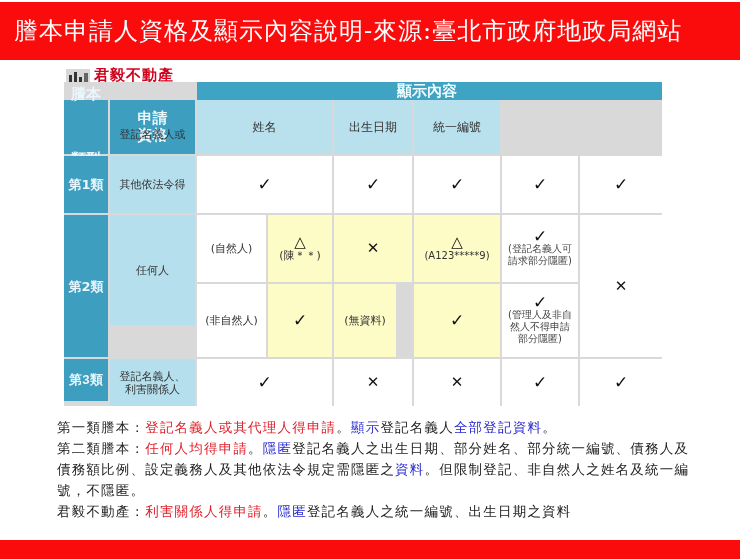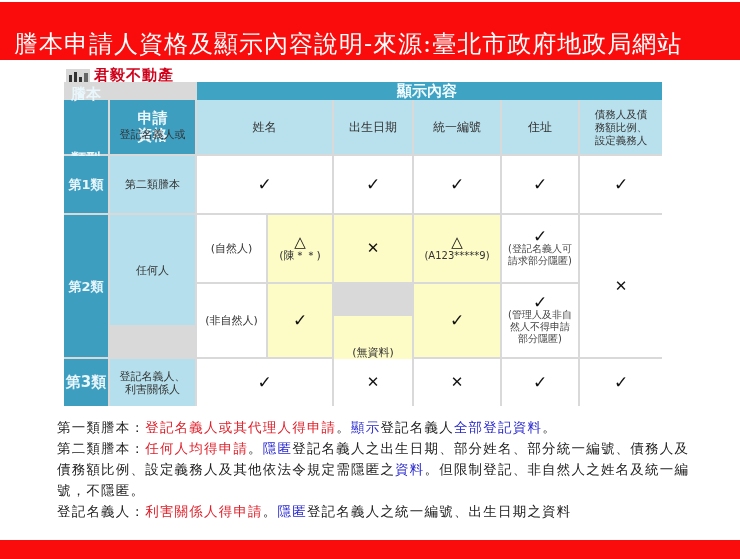--- a/index.html
+++ b/index.html
@@ -1,20 +1,20 @@
 <!DOCTYPE html>
 <html><head>
 <meta charset="utf-8">
 <style>
   html, body { margin:0; padding:0; }
   body { width:740px; height:559px; background:#ffffff; position:relative; overflow:hidden;
          font-family:"DejaVu Sans", sans-serif; }
   .topbar { position:absolute; left:0; top:2px; width:740px; height:58px; background:#fb0c0c; }
   .topbar .title { position:absolute; left:14px; top:13px; color:#ffffff; font-family:"DejaVu Serif", serif;
-         font-size:24px; letter-spacing:1px; white-space:nowrap;margin-top:13px; }
+         font-size:24px; letter-spacing:1px; white-space:nowrap; }
   .bottombar { position:absolute; left:0; top:540px; width:740px; height:19px; background:#fb0c0c; }
 
   .logo { position:absolute; left:64px; top:67px; width:132px; height:29px; background:#fff; }
   .logo .mark { position:absolute; left:2px; top:2px; width:24px; height:24px; background:#d8d8d8; }
   .logo .mark i { position:absolute; bottom:2px; background:#333; width:3px; }
   .logo .name { position:absolute; left:30px; top:-1px; color:#d0021b; font-size:15px; font-weight:bold; letter-spacing:1px; }
   .logo .sub { position:absolute; left:30px; top:19px; color:#444; font-size:7px; white-space:nowrap; }
 
   .tbl { position:absolute; left:64px; top:82px; width:598px; height:324px; background:#d9d9d9; }
   .cell { position:absolute; box-sizing:border-box; display:flex; align-items:center; justify-content:center;
@@ -71,35 +71,27 @@
   </div>
   <div class="cell hdr" style="left:133px;top:18px;width:135px;height:54px;">
     <span>姓名</span>
   </div>
   <div class="cell hdr" style="left:270px;top:18px;width:78px;height:54px;">
     <span>出生日期</span>
   </div>
   <div class="cell hdr" style="left:350px;top:18px;width:86px;height:54px;">
     <span>統一編號</span>
   </div>
-  <div class="cell hdr" style="left:438px;top:18px;width:76px;height:54px;">
-    <span>住址</span>
-  </div>
-  <div class="cell hdr stack" style="left:516px;top:18px;width:82px;height:54px;font-size:10.5px;">
-    <span>債務人及債</span>
-    <span>務額比例、</span>
-    <span>設定義務人</span>
-  </div>
 
   <div class="cell dark" style="left:0;top:74px;width:44px;height:57px;font-size:13px;">
     <span>第1類</span>
   </div>
   <div class="cell light stack" style="left:46px;top:74px;width:85px;height:57px;gap:37px;">
     <span>登記名義人或</span>
-    <span>第二類謄本</span>
+    <span>其他依法令得</span>
     <span>申請者</span>
   </div>
   <div class="cell white mark-ok" style="left:133px;top:74px;width:135px;height:57px;">
       <span>✓</span>
     </div>
   <div class="cell white mark-ok" style="left:270px;top:74px;width:78px;height:57px;">
       <span>✓</span>
     </div>
   <div class="cell white mark-ok" style="left:350px;top:74px;width:86px;height:57px;">
       <span>✓</span>
@@ -137,37 +129,37 @@
     <span class="note">(登記名義人可</span>
     <span class="note">請求部分隱匿)</span>
   </div>
 
   <div class="cell white" style="left:133px;top:202px;width:69px;height:73px;">
     <span>(非自然人)</span>
   </div>
   <div class="cell yellow mark-ok" style="left:204px;top:202px;width:64px;height:73px;">
     <span>✓</span>
   </div>
-  <div class="cell yellow" style="left:270px;top:202px;width:78px;height:73px;margin-top:32px;">
+  <div class="cell yellow" style="left:270px;top:202px;width:62px;height:73px;">
     <span>(無資料)</span>
   </div>
   <div class="cell yellow mark-ok" style="left:350px;top:202px;width:86px;height:73px;">
     <span>✓</span>
   </div>
   <div class="cell white stack" style="left:438px;top:202px;width:76px;height:73px;">
     <span class="mark-ok">✓</span>
     <span class="note">(管理人及非自</span>
     <span class="note">然人不得申請</span>
     <span class="note">部分隱匿)</span>
   </div>
   <div class="cell white mark-no" style="left:516px;top:133px;width:82px;height:142px;">
     <span>✕</span>
   </div>
 
-  <div class="cell dark" style="left:0;top:277px;width:44px;height:47px;font-size:15px;">
+  <div class="cell dark" style="left:0;top:277px;width:44px;height:42px;font-size:13px;font-family:Liberation Mono, monospace;">
     <span>第3類</span>
   </div>
   <div class="cell light stack" style="left:46px;top:277px;width:85px;height:47px;">
     <span>登記名義人、</span>
     <span>利害關係人</span>
   </div>
   <div class="cell white mark-ok" style="left:133px;top:277px;width:135px;height:47px;">
       <span>✓</span>
     </div>
   <div class="cell white mark-no" style="left:270px;top:277px;width:78px;height:47px;">
@@ -180,16 +172,16 @@
       <span>✓</span>
     </div>
   <div class="cell white mark-ok" style="left:516px;top:277px;width:82px;height:47px;">
       <span>✓</span>
     </div>
 </div>
 
 <div class="notes">
   <p><span>第一類謄本：</span><span class="red">登記名義人或其代理人得申請</span><span>。</span><span class="blue">顯示</span><span>登記名義人</span><span class="blue">全部登記資料</span><span>。</span></p>
   <p><span>第二類謄本：</span><span class="red">任何人均得申請</span><span>。</span><span class="blue">隱匿</span><span>登記名義人之出生日期、部分姓名、部分統一編號、債務人及債務額比例、設定義務人及其他依法令規定需隱匿之</span><span class="blue">資料</span><span>。但限制登記、非自然人之姓名及統一編號，不隱匿。</span></p>
-  <p><span>登記名義人：</span><span class="red">利害關係人得申請</span><span>。</span><span class="blue">隱匿</span><span>登記名義人之統一編號、出生日期之資料</span></p>
+  <p><span>君毅不動產：</span><span class="red">利害關係人得申請</span><span>。</span><span class="blue">隱匿</span><span>登記名義人之統一編號、出生日期之資料</span></p>
 </div>
 
 <div class="bottombar"></div>
 
 </body></html>

